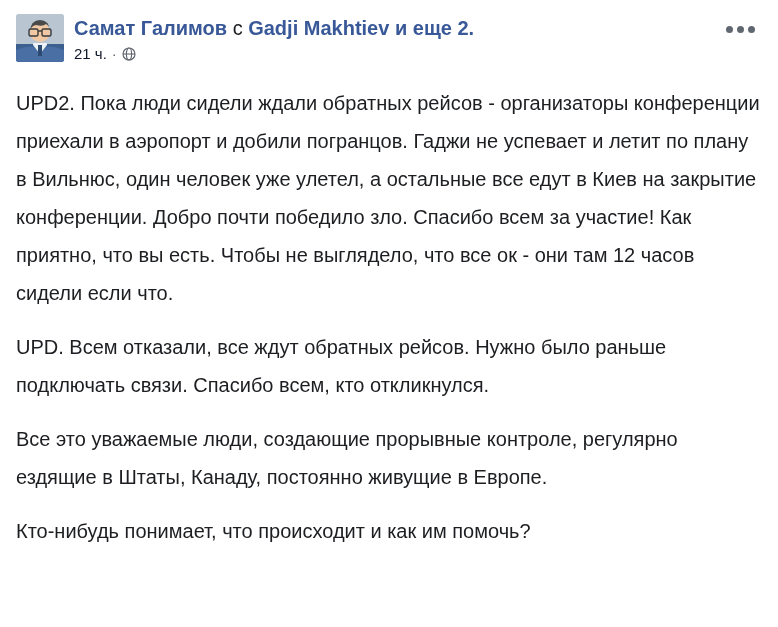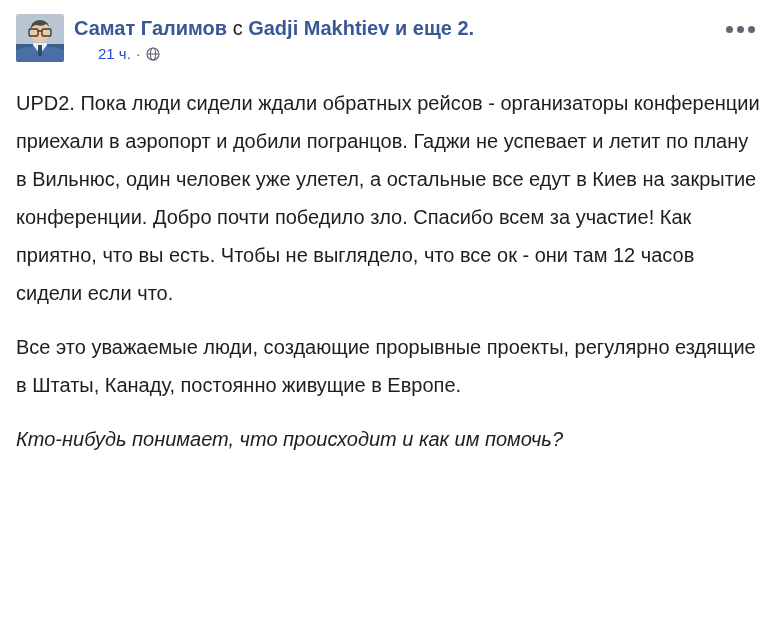--- a/index.html
+++ b/index.html
@@ -78,23 +78,22 @@
 
   .meta-line {
     margin-top: 5px;
     font-size: 15px;
     line-height: 17px;
     color: #616770;
     display: flex;
     align-items: center;
   }
   .timestamp {
-    color: #1d4ed8;
+    color: #0f172a;
     cursor: pointer;
-    margin-left: 24px;
   }
   .meta-sep {
     margin: 0 5px;
     color: #616770;
   }
   .globe-icon {
     display: inline-block;
     width: 14px;
     height: 14px;
     line-height: 14px;
@@ -125,21 +124,20 @@
     margin-top: 18px;
     font-size: 20px;
     line-height: 38px;
     color: #1c1e21;
   }
   .post-body p {
     margin: 0 0 16px 0;
   }
   .post-body p:last-child {
     margin-bottom: 8px;
-    font-style: italic;
   }
 </style>
 </head>
 <body>
 
 <div class="post">
 
   <div class="post-header">
 
     <div class="avatar">
@@ -177,17 +175,18 @@
     <div class="more-btn">
       <span class="dot"></span>
       <span class="dot"></span>
       <span class="dot"></span>
     </div>
 
   </div>
 
   <div class="post-body">
     <p>UPD2. Пока люди сидели ждали обратных рейсов - организаторы конференции приехали в аэропорт и добили погранцов. Гаджи не успевает и летит по плану в Вильнюс, один человек уже улетел, а остальные все едут в Киев на закрытие конференции. Добро почти победило зло. Спасибо всем за участие! Как приятно, что вы есть. Чтобы не выглядело, что все ок - они там 12 часов сидели если что.</p>
-    <p>Все это уважаемые люди, создающие прорывные проекты, регулярно ездящие в Штаты, Канаду, постоянно живущие в Европе.</p>
+    <p>UPD. Всем отказали, все ждут обратных рейсов. Нужно было раньше подключать связи. Спасибо всем, кто откликнулся.</p>
+    <p>Все это уважаемые люди, создающие прорывные контроле, регулярно ездящие в Штаты, Канаду, постоянно живущие в Европе.</p>
     <p>Кто-нибудь понимает, что происходит и как им помочь?</p>
   </div>
 
 </div>
 
 </body></html>

